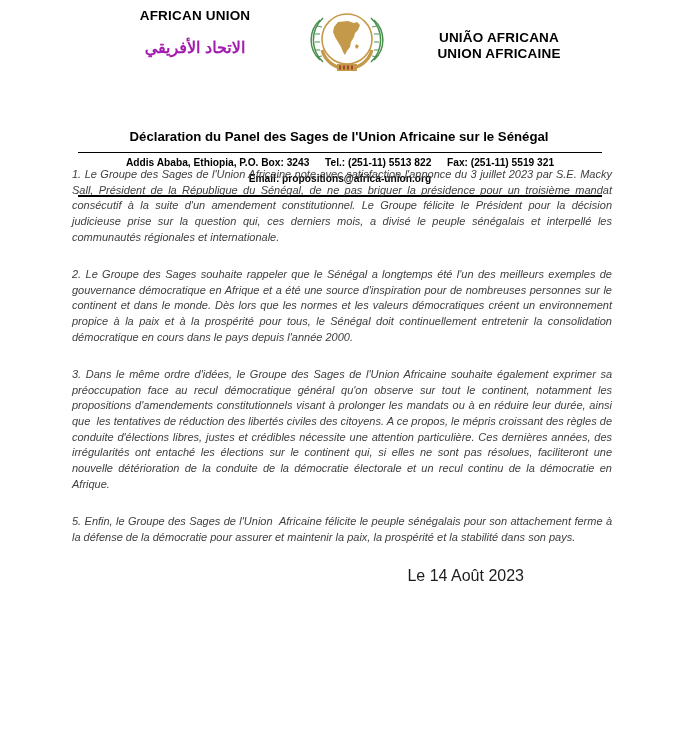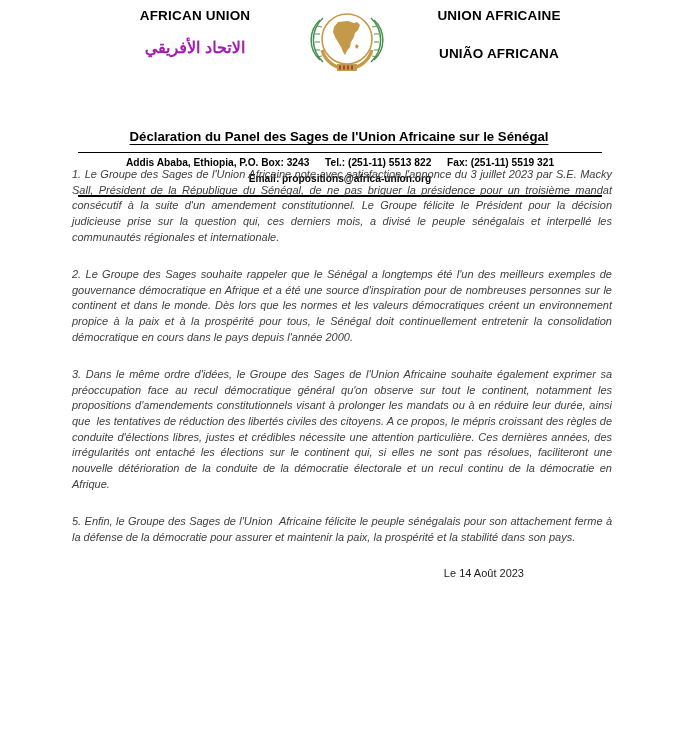--- a/index.html
+++ b/index.html
@@ -87,21 +87,20 @@
   .doc {
     position: absolute;
     top: 128px;
     left: 0;
     width: 678px;
   }
   .doc-title {
     text-align: center;
     font-weight: bold;
     font-size: 13.2px;
-    text-decoration: underline;
     text-underline-offset: 2.5px;
     color: #000;
     padding: 0 60px;
     line-height: 1.3;
   }
   .body-text {
     padding: 0 66px 0 72px;
     margin-top: 22px;
   }
   p.para {
@@ -111,21 +110,21 @@
     text-align: justify;
     color: #404040;
     white-space: pre-wrap;
     font-style: italic;
   }
   p.para:last-child { margin-bottom: 0; }
 
   .signdate {
     padding-right: 88px;
     text-align: right;
-    font-size: 11px;
+    font-size: 16px;
     color: #1d1d1d;
   }
 </style>
 </head>
 <body>
 
 <div class="letterhead">
   <div class="lh-row">
 
     <div class="lh-col left">
@@ -172,22 +171,22 @@
         <g fill="#a6492c">
           <rect x="31" y="59.5" width="2" height="4"></rect>
           <rect x="35" y="59.5" width="2" height="4"></rect>
           <rect x="39" y="59.5" width="2" height="4"></rect>
           <rect x="43" y="59.5" width="2" height="4"></rect>
         </g>
       </svg>
     </div>
 
     <div class="lh-col right">
+      <div class="lh-line l2">UNIÃO AFRICANA</div>
       <div class="lh-line">UNION AFRICAINE</div>
-      <div class="lh-line l2">UNIÃO AFRICANA</div>
     </div>
 
   </div>
 </div>
 
 <div class="rule-wrap">
   <div class="rule rule-top"></div>
 
   <div class="contact">
     <div>

